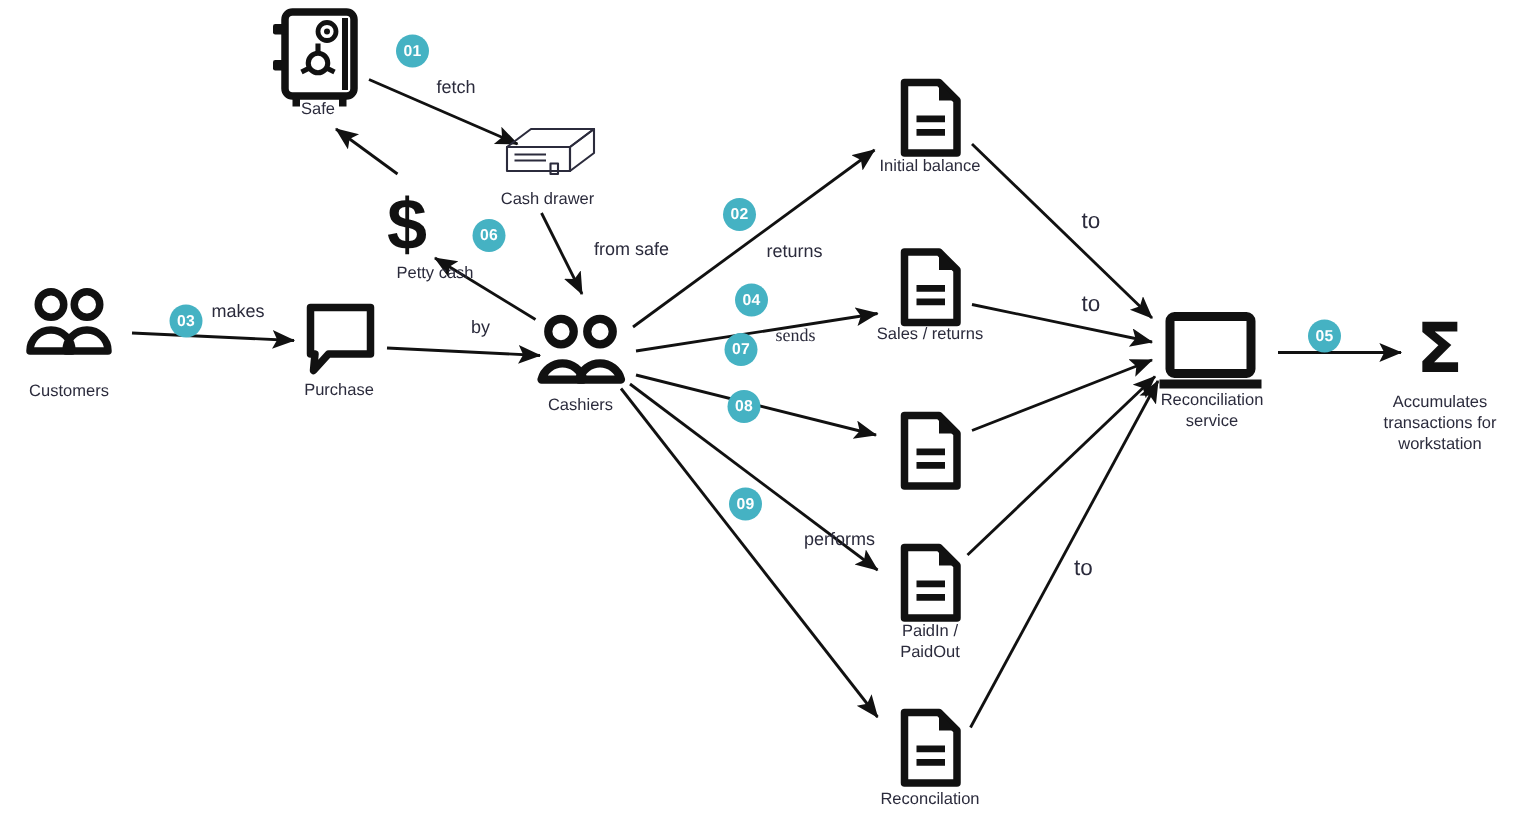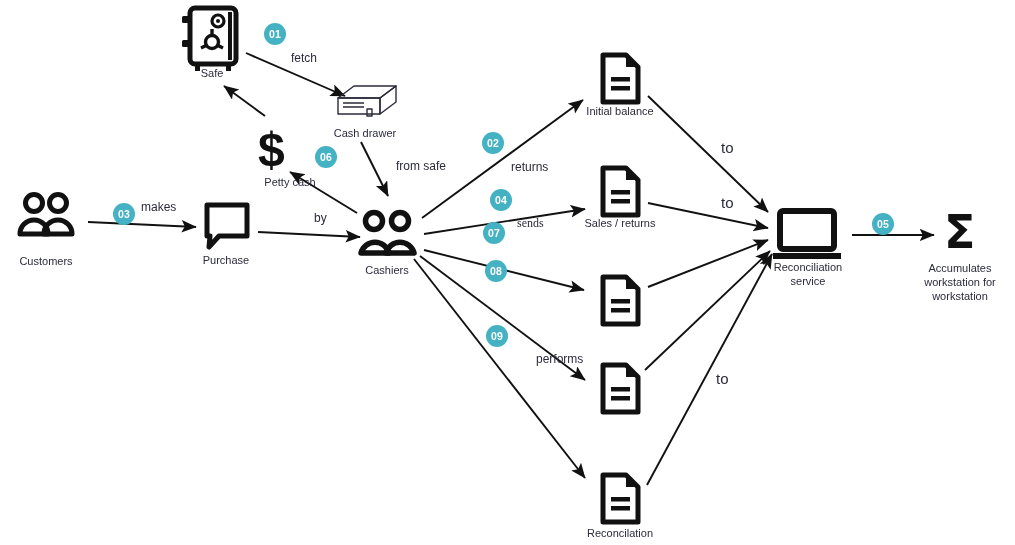--- a/index.html
+++ b/index.html
@@ -223,33 +223,37 @@
 
   <div class="node" style="left:565px; top:104px; width:110px;">
     <span class="caption">Initial balance</span>
   </div>
 
   <div class="node" style="left:565px; top:216px; width:110px;">
     <span class="caption">Sales / returns</span>
   </div>
 
 
+  <div class="node wrap" style="left:570px; top:414px; width:100px;">
+    <span class="caption">PaidIn /</span>
+    <span class="caption">PaidOut</span>
+  </div>
 
   <div class="node" style="left:560px; top:526px; width:120px;">
     <span class="caption">Reconcilation</span>
   </div>
 
   <div class="node wrap" style="left:752px; top:260px; width:112px;">
     <span class="caption">Reconciliation</span>
     <span class="caption">service</span>
   </div>
 
   <div class="node wrap" style="left:905px; top:261px; width:110px;">
     <span class="caption">Accumulates</span>
-    <span class="caption">workstation for</span>
+    <span class="caption">transactions for</span>
     <span class="caption">workstation</span>
   </div>
 
   <div class="edge-label" style="left:291px; top:52px;">fetch</div>
   <div class="edge-label" style="left:511px; top:161px;">returns</div>
   <div class="edge-label" style="left:141px; top:201px;">makes</div>
   <div class="edge-label" style="left:517px; top:217px;font-family:Liberation Serif, serif;">sends</div>
   <div class="edge-label sm" style="left:721px; top:141px;">to</div>
   <div class="edge-label sm" style="left:721px; top:196px;">to</div>
   <div class="edge-label sm" style="left:716px; top:372px;">to</div>

